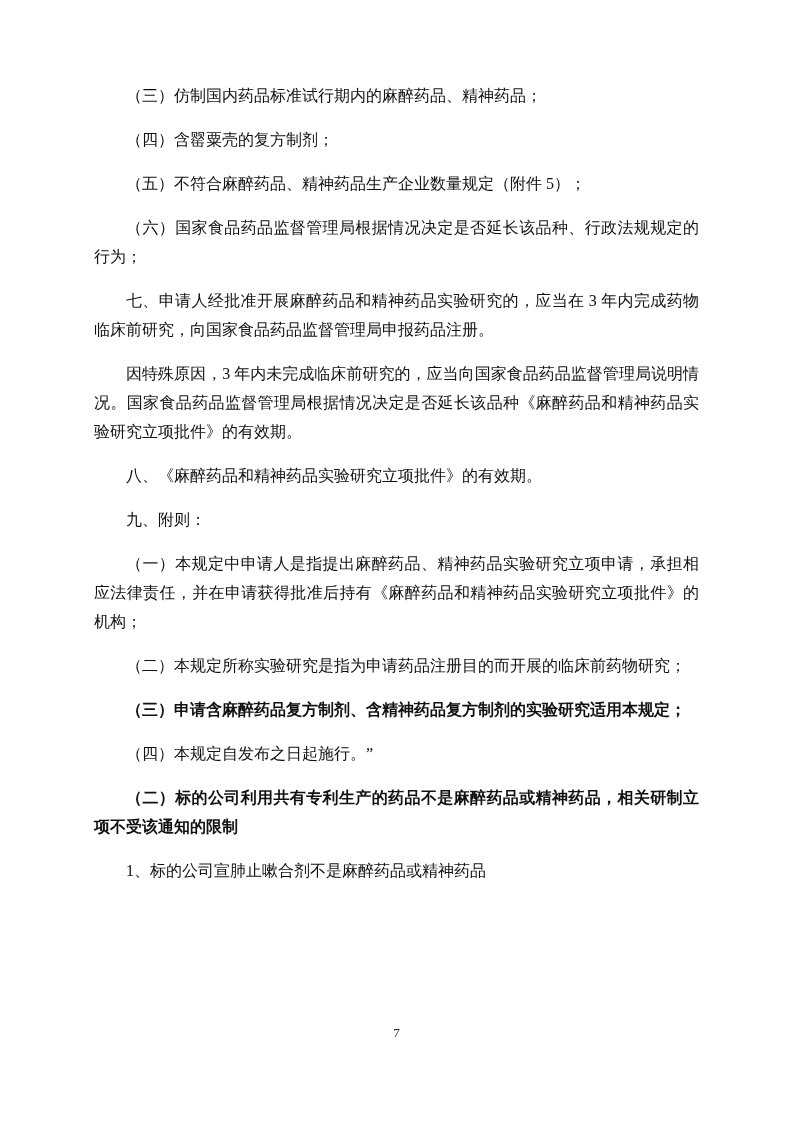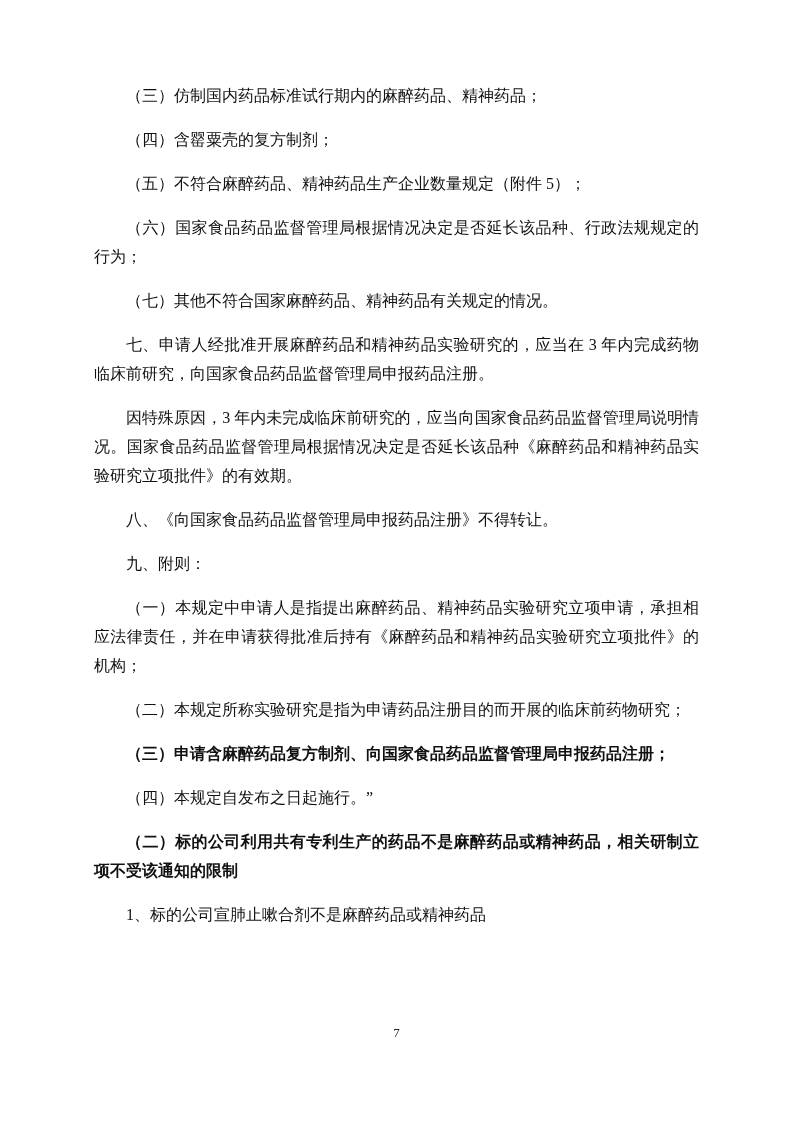--- a/index.html
+++ b/index.html
@@ -45,26 +45,25 @@
 </style>
 </head>
 <body>
 
 <div class="doc-page">
   <div class="content">
     <p class="para">（三）仿制国内药品标准试行期内的麻醉药品、精神药品；</p>
     <p class="para">（四）含罂粟壳的复方制剂；</p>
     <p class="para">（五）不符合麻醉药品、精神药品生产企业数量规定（附件 5）；</p>
     <p class="para">（六）国家食品药品监督管理局根据情况决定是否延长该品种、行政法规规定的行为；</p>
-    <p class="para">（七）其他不符合国家麻醉药品、精神药品有关规定的情况。</p>
     <p class="para">七、申请人经批准开展麻醉药品和精神药品实验研究的，应当在 3 年内完成药物临床前研究，向国家食品药品监督管理局申报药品注册。</p>
     <p class="para">因特殊原因，3 年内未完成临床前研究的，应当向国家食品药品监督管理局说明情况。国家食品药品监督管理局根据情况决定是否延长该品种《麻醉药品和精神药品实验研究立项批件》的有效期。</p>
-    <p class="para">八、《向国家食品药品监督管理局申报药品注册》不得转让。</p>
+    <p class="para">八、《麻醉药品和精神药品实验研究立项批件》的有效期。</p>
     <p class="para">九、附则：</p>
     <p class="para">（一）本规定中申请人是指提出麻醉药品、精神药品实验研究立项申请，承担相应法律责任，并在申请获得批准后持有《麻醉药品和精神药品实验研究立项批件》的机构；</p>
     <p class="para">（二）本规定所称实验研究是指为申请药品注册目的而开展的临床前药物研究；</p>
-    <p class="para bold">（三）申请含麻醉药品复方制剂、向国家食品药品监督管理局申报药品注册；</p>
+    <p class="para bold">（三）申请含麻醉药品复方制剂、含精神药品复方制剂的实验研究适用本规定；</p>
     <p class="para">（四）本规定自发布之日起施行。”</p>
     <p class="para bold">（二）标的公司利用共有专利生产的药品不是麻醉药品或精神药品，相关研制立项不受该通知的限制</p>
     <p class="para">1、标的公司宣肺止嗽合剂不是麻醉药品或精神药品</p>
   </div>
   <div class="page-number">7</div>
 </div>
 
 </body></html>

